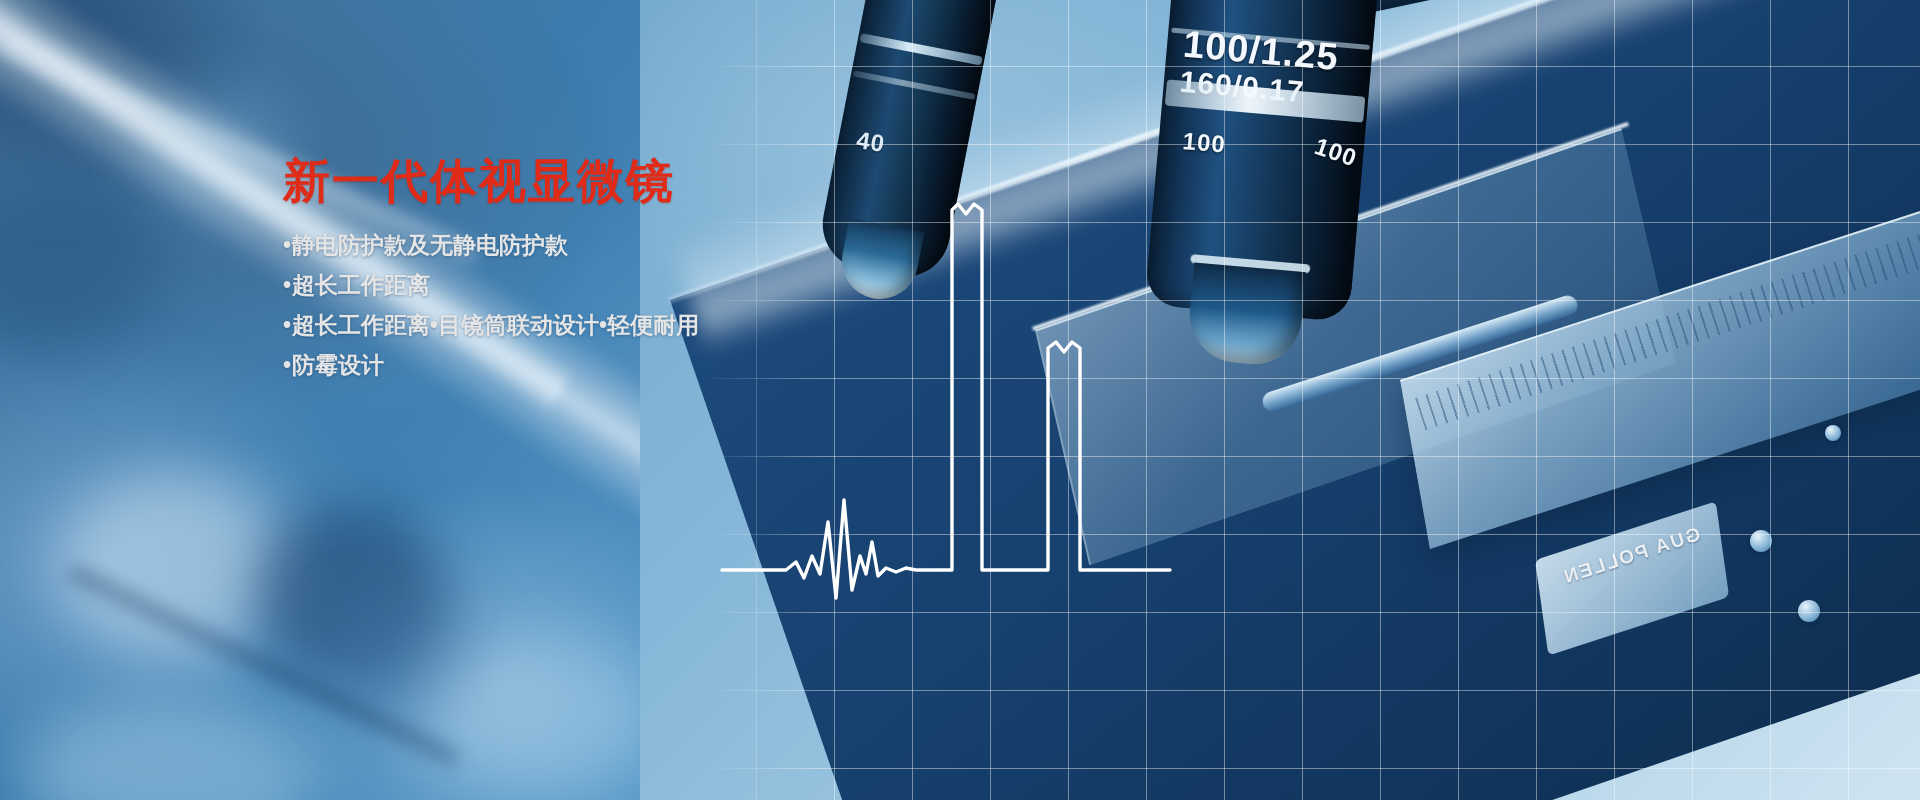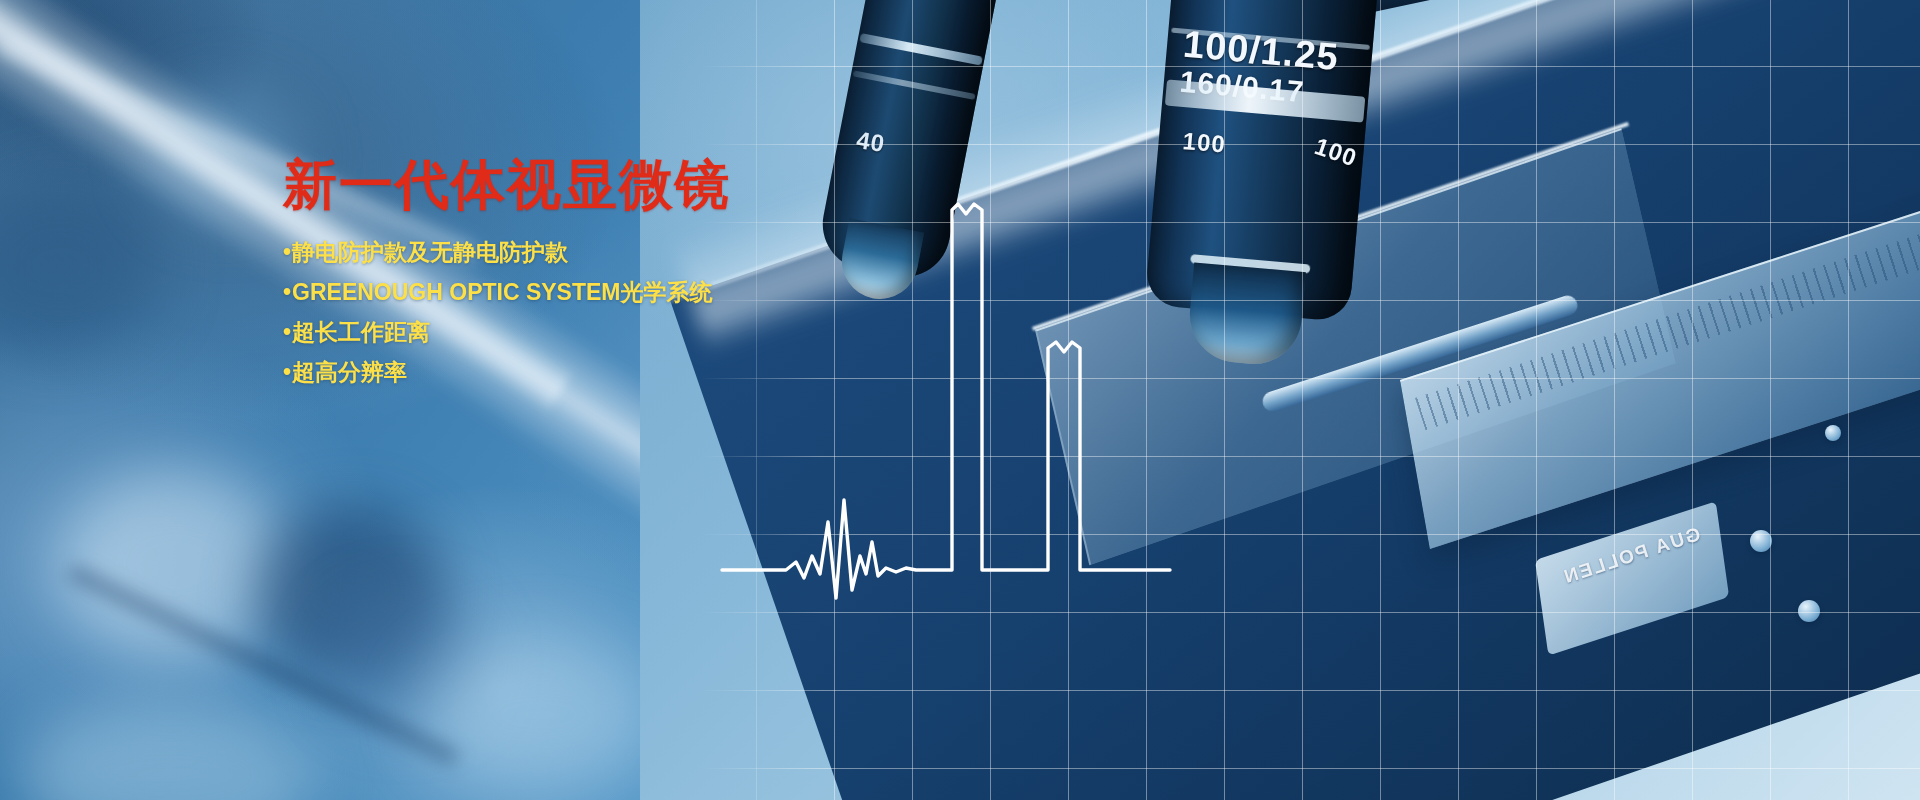--- a/index.html
+++ b/index.html
@@ -266,32 +266,32 @@
 
   
   .waveform { position:absolute; left:700px; top:170px; width:560px; height:470px; pointer-events:none; }
   .waveform svg { width:100%; height:100%; overflow:visible; }
 
   
   .copy { position:absolute; left:283px; top:155px; width:560px; }
 
   .title {
     color:#e02b18;
-    font-size:54px;
+    font-size:47px;
     font-weight:bold;
     letter-spacing:2px;
     line-height:1.1;
     margin-bottom:27px;
     text-shadow:0 1px 2px rgba(120,20,10,0.30);
     white-space:nowrap;
   }
 
   .bullets { list-style:none; }
   .bullets li {
-    color:#fde047;
+    color:#e5e5e5;
     font-size:23px;
     font-weight:bold;
     line-height:1.0;
     margin-bottom:17px;
     white-space:nowrap;
     text-shadow:0 1px 3px rgba(25,60,100,0.45);
   }
   .bullets li .dot { margin-right:1px; }
 </style>
 </head>
@@ -383,19 +383,19 @@
                  L 380 400
                  L 470 400"></path>
       </g>
     </svg>
   </div>
 
   <div class="copy">
     <h1 class="title">新一代体视显微镜</h1>
     <ul class="bullets">
       <li><span class="dot">•</span><span>静电防护款及无静电防护款</span></li>
-      <li><span class="dot">•</span><span>GREENOUGH OPTIC SYSTEM光学系统</span></li>
       <li><span class="dot">•</span><span>超长工作距离</span></li>
-      <li><span class="dot">•</span><span>超高分辨率</span></li>
+      <li><span class="dot">•</span><span>超长工作距离•目镜筒联动设计•轻便耐用</span></li>
+      <li><span class="dot">•</span><span>防霉设计</span></li>
     </ul>
   </div>
 
 </div>
 
 </body></html>

